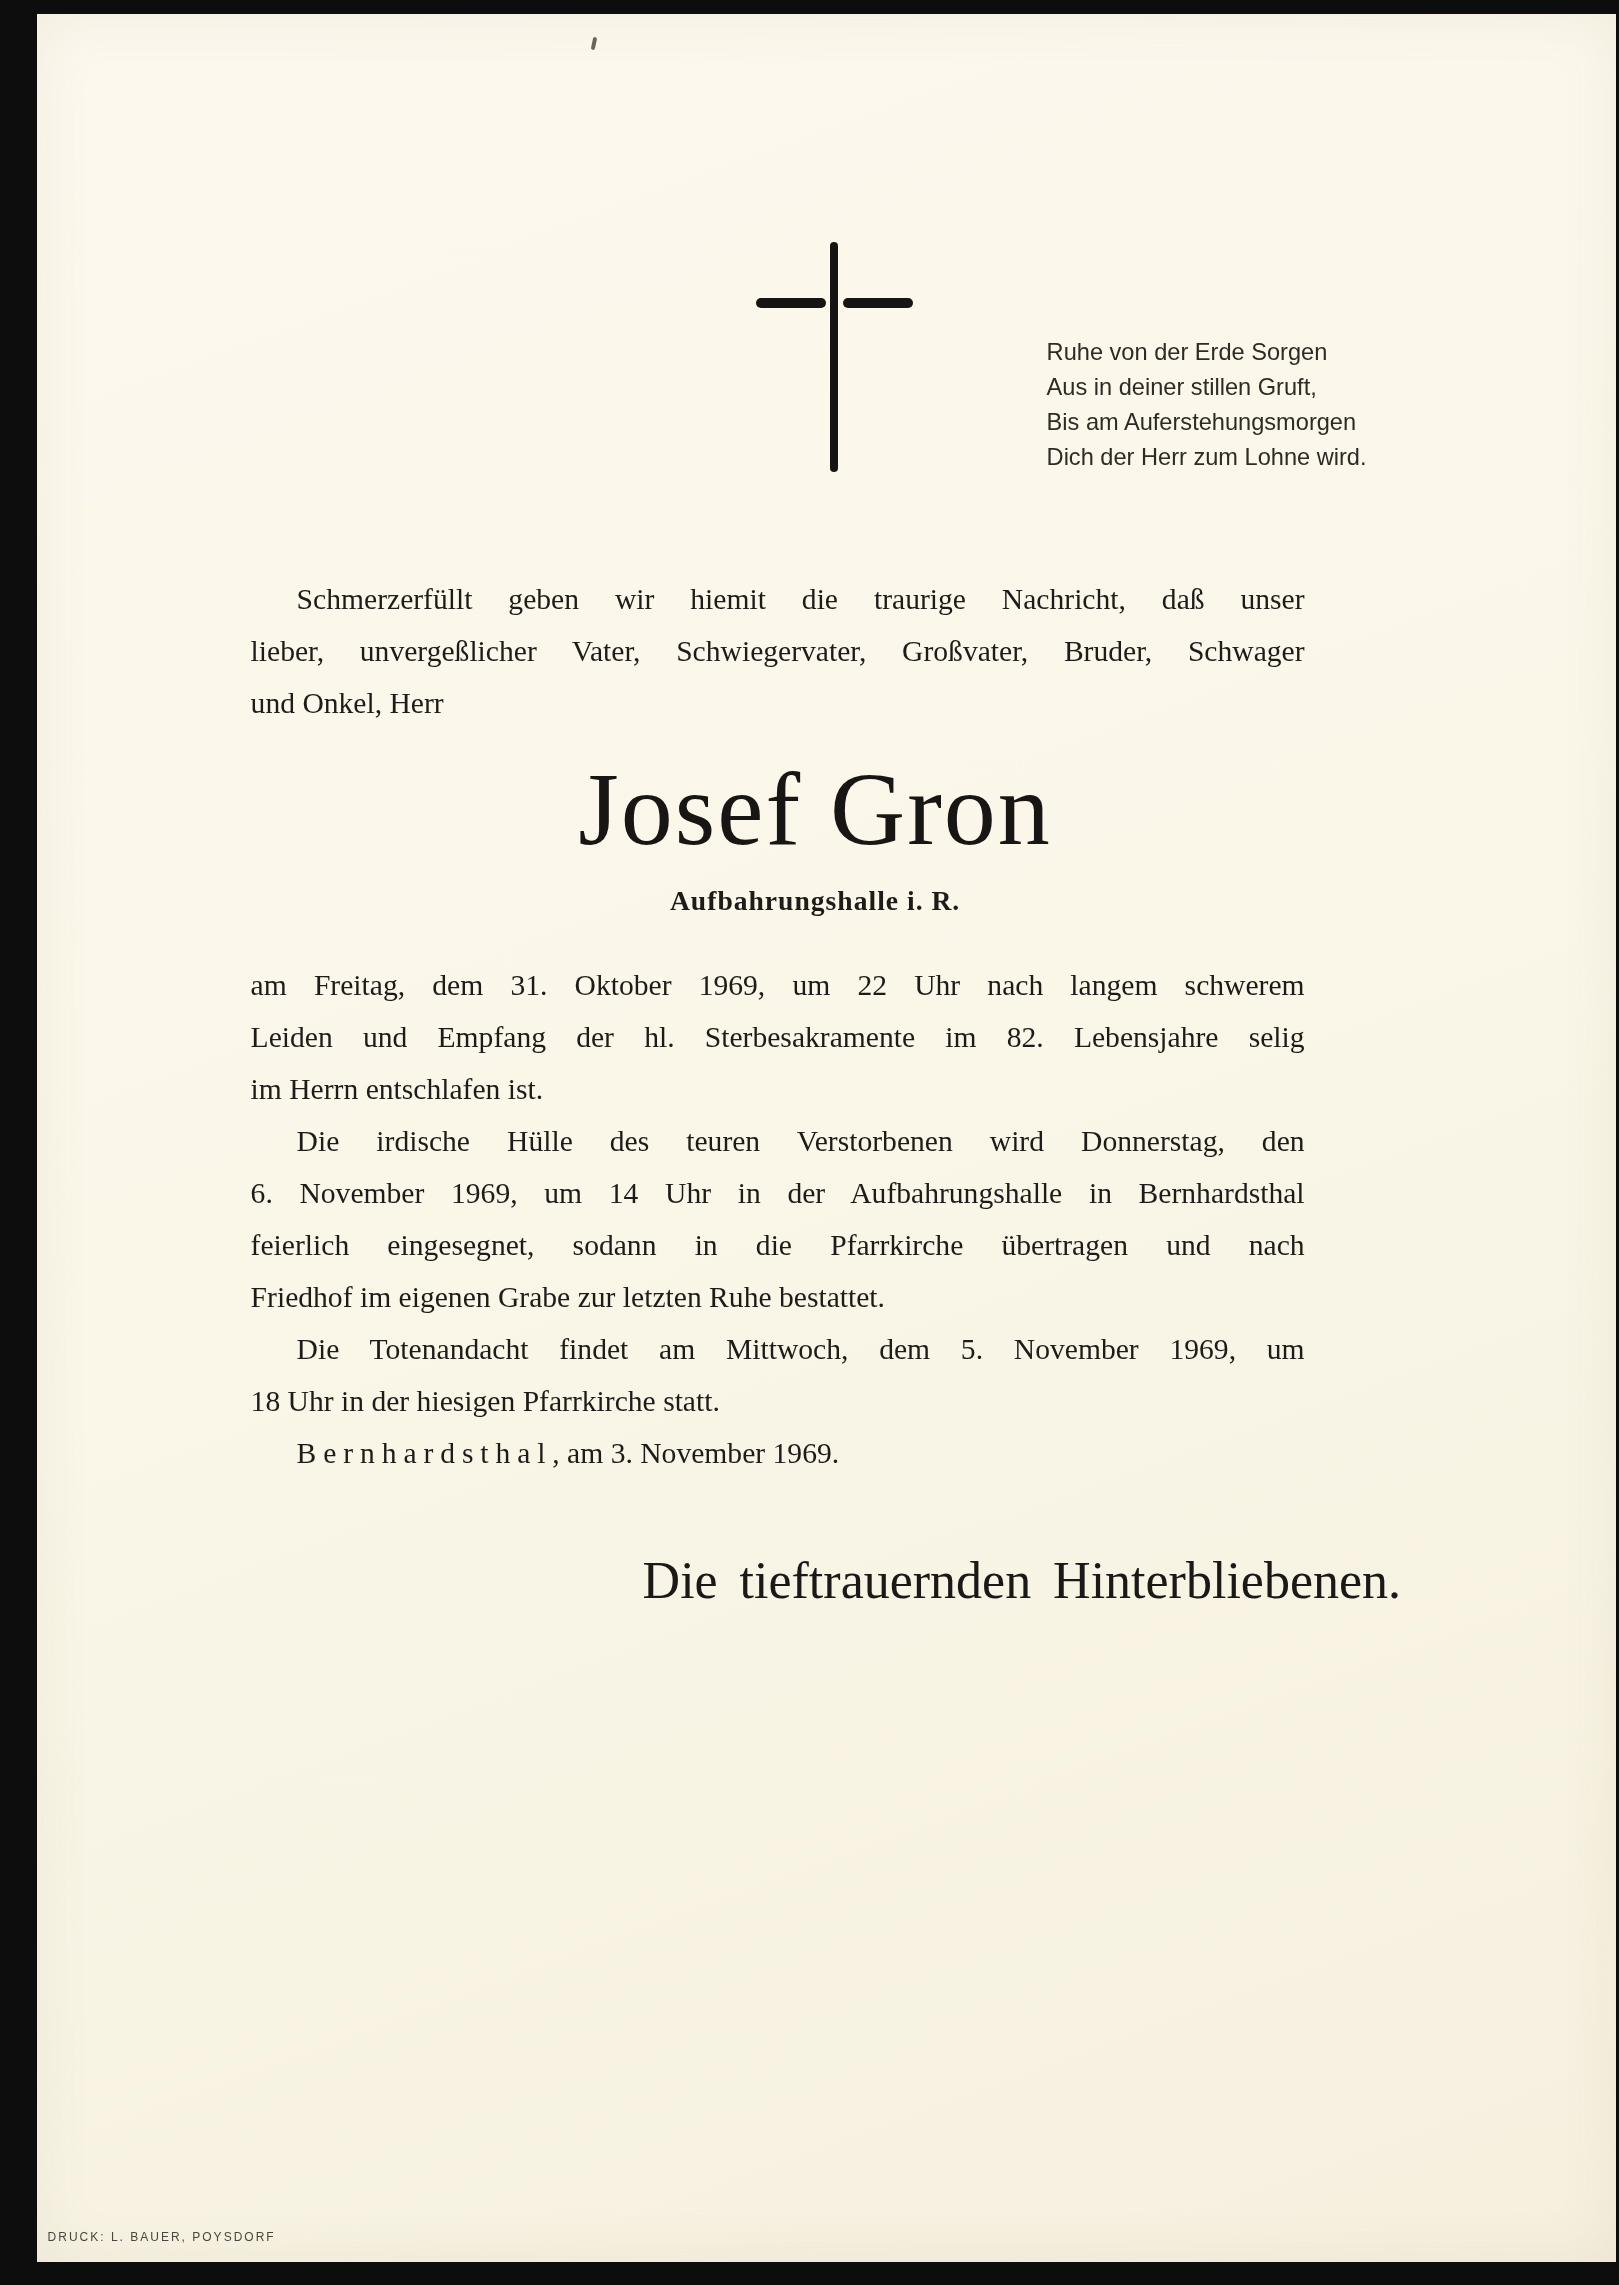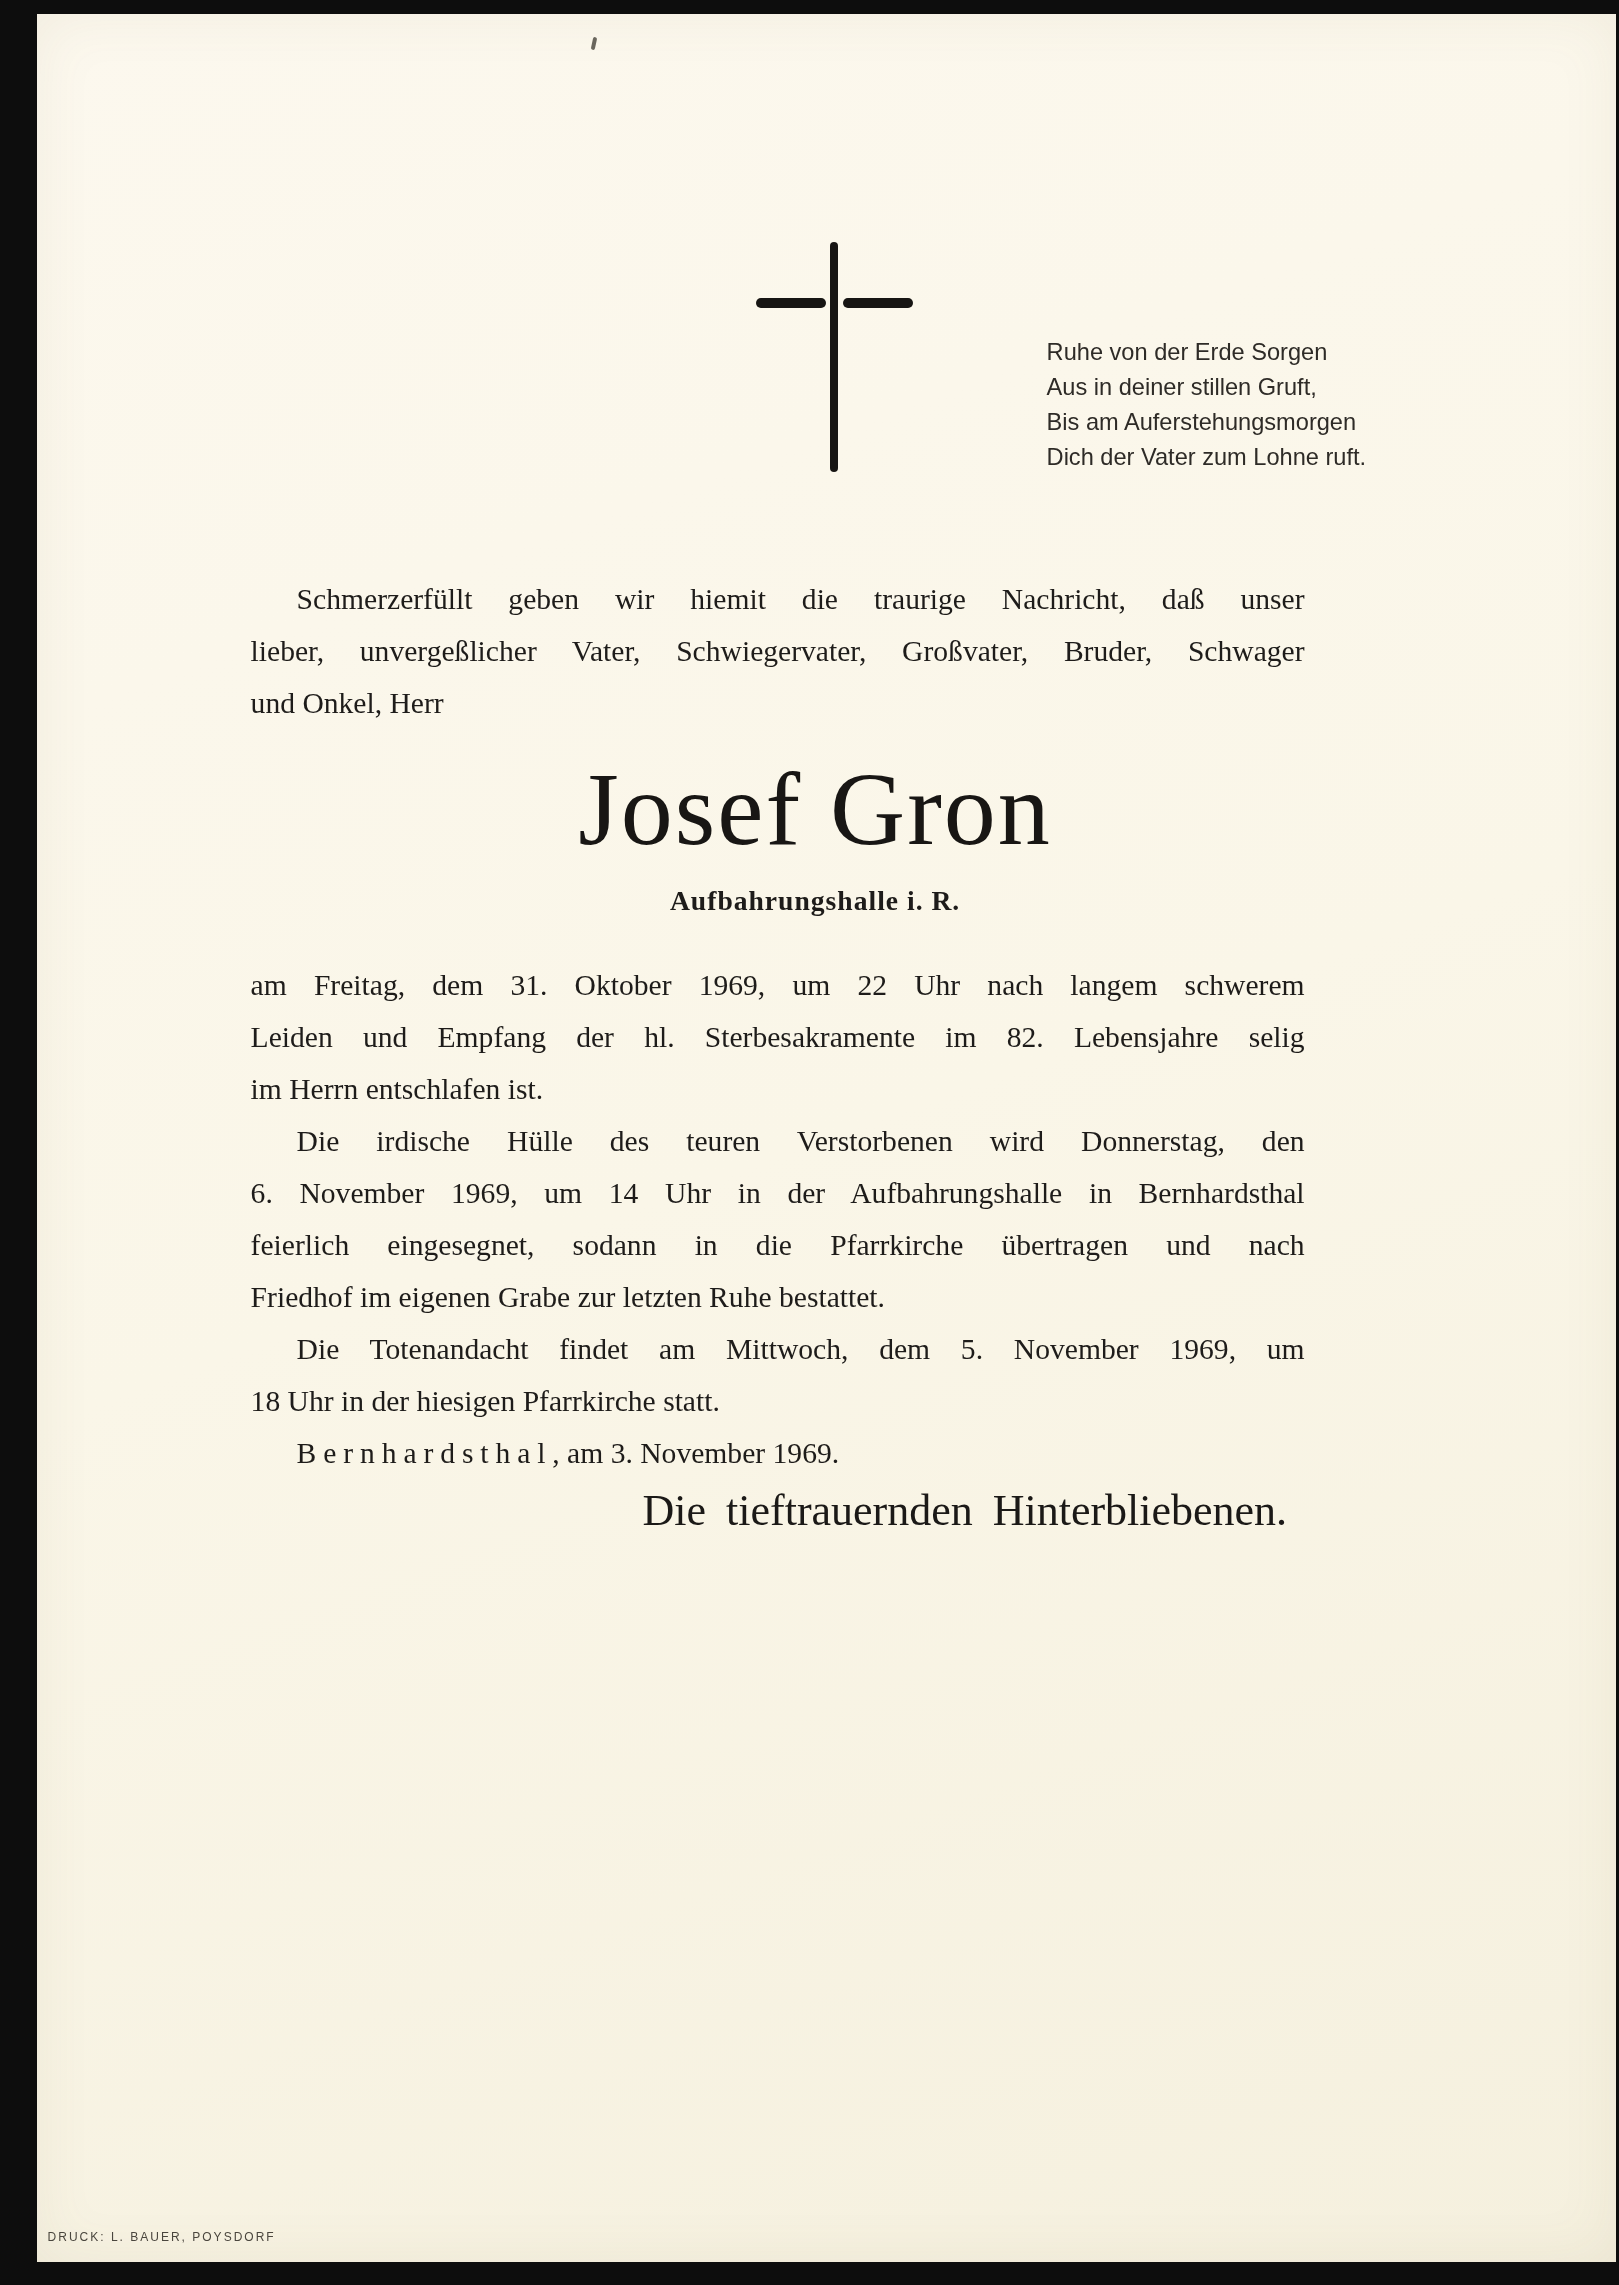--- a/index.html
+++ b/index.html
@@ -24,21 +24,21 @@
   .lline{text-align:right;text-align-last:left;}
   .indent{padding-left:46px;}
   
   .name{position:absolute;left:202px;top:741px;width:1153px;text-align:center;
         font-size:104px;line-height:108px;letter-spacing:2px;color:#181614;}
   .subtitle{position:absolute;left:202px;top:871px;width:1153px;text-align:center;
         font-weight:bold;font-size:27.6px;letter-spacing:1px;color:#1e1c1a;}
   
   .bodytext{top:945px;}
   .dateline .place{letter-spacing:6.9px;}
-  .signoff{position:absolute;left:606px;top:1471px;font-size:44px;color:#1b1917;
+  .signoff{position:absolute;left:606px;top:1537px;font-size:52px;color:#1b1917;
            word-spacing:8.9px;white-space:nowrap;}
   .printer{position:absolute;left:11px;top:2216px;width:1579px;text-align:left;
            font-family:"Liberation Sans",sans-serif;font-size:12px;letter-spacing:2px;color:#4a463e;}
 </style>
 </head>
 <body>
 
 <div class="scan">
   <div class="paper">
 
@@ -47,21 +47,21 @@
     <div>
       <div class="cross-v"></div>
       <div class="cross-hl"></div>
       <div class="cross-hr"></div>
     </div>
 
     <div class="verse">
       <div>Ruhe von der Erde Sorgen</div>
       <div>Aus in deiner stillen Gruft,</div>
       <div>Bis am Auferstehungsmorgen</div>
-      <div>Dich der Vater zum Lohne ruft.</div>
+      <div>Dich der Herr zum Lohne wird.</div>
     </div>
 
     <div class="col intro">
       <div class="jline indent">Schmerzerfüllt geben wir hiemit die traurige Nachricht, daß unser</div>
       <div class="jline">lieber, unvergeßlicher Vater, Schwiegervater, Großvater, Bruder, Schwager</div>
       <div class="lline">und Onkel, Herr</div>
     </div>
 
     <div class="name">Josef Gron</div>
     <div class="subtitle">Aufbahrungshalle i. R.</div>

